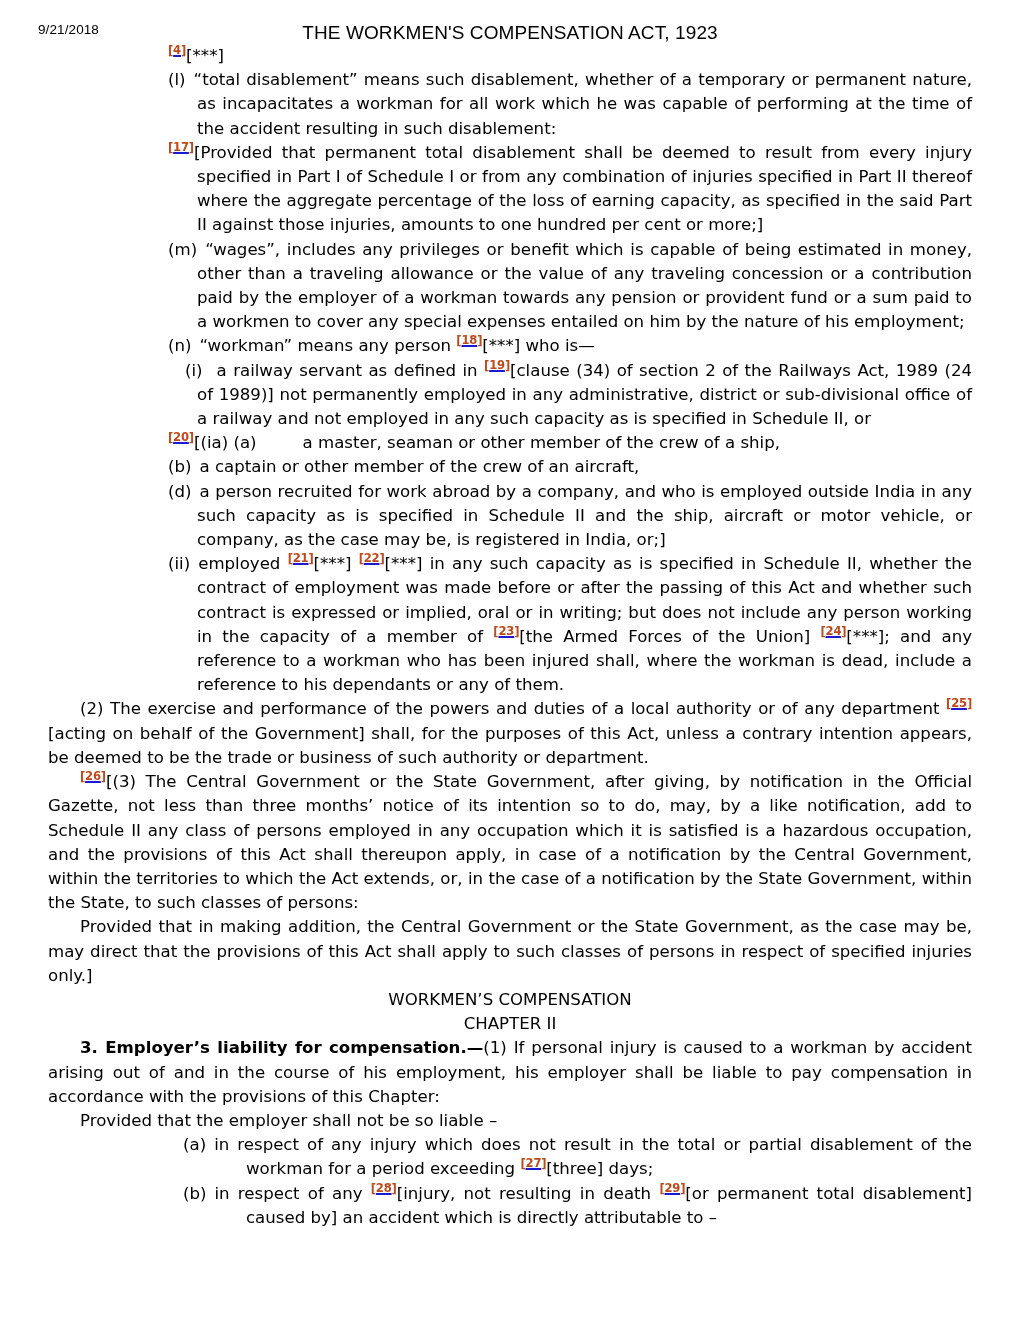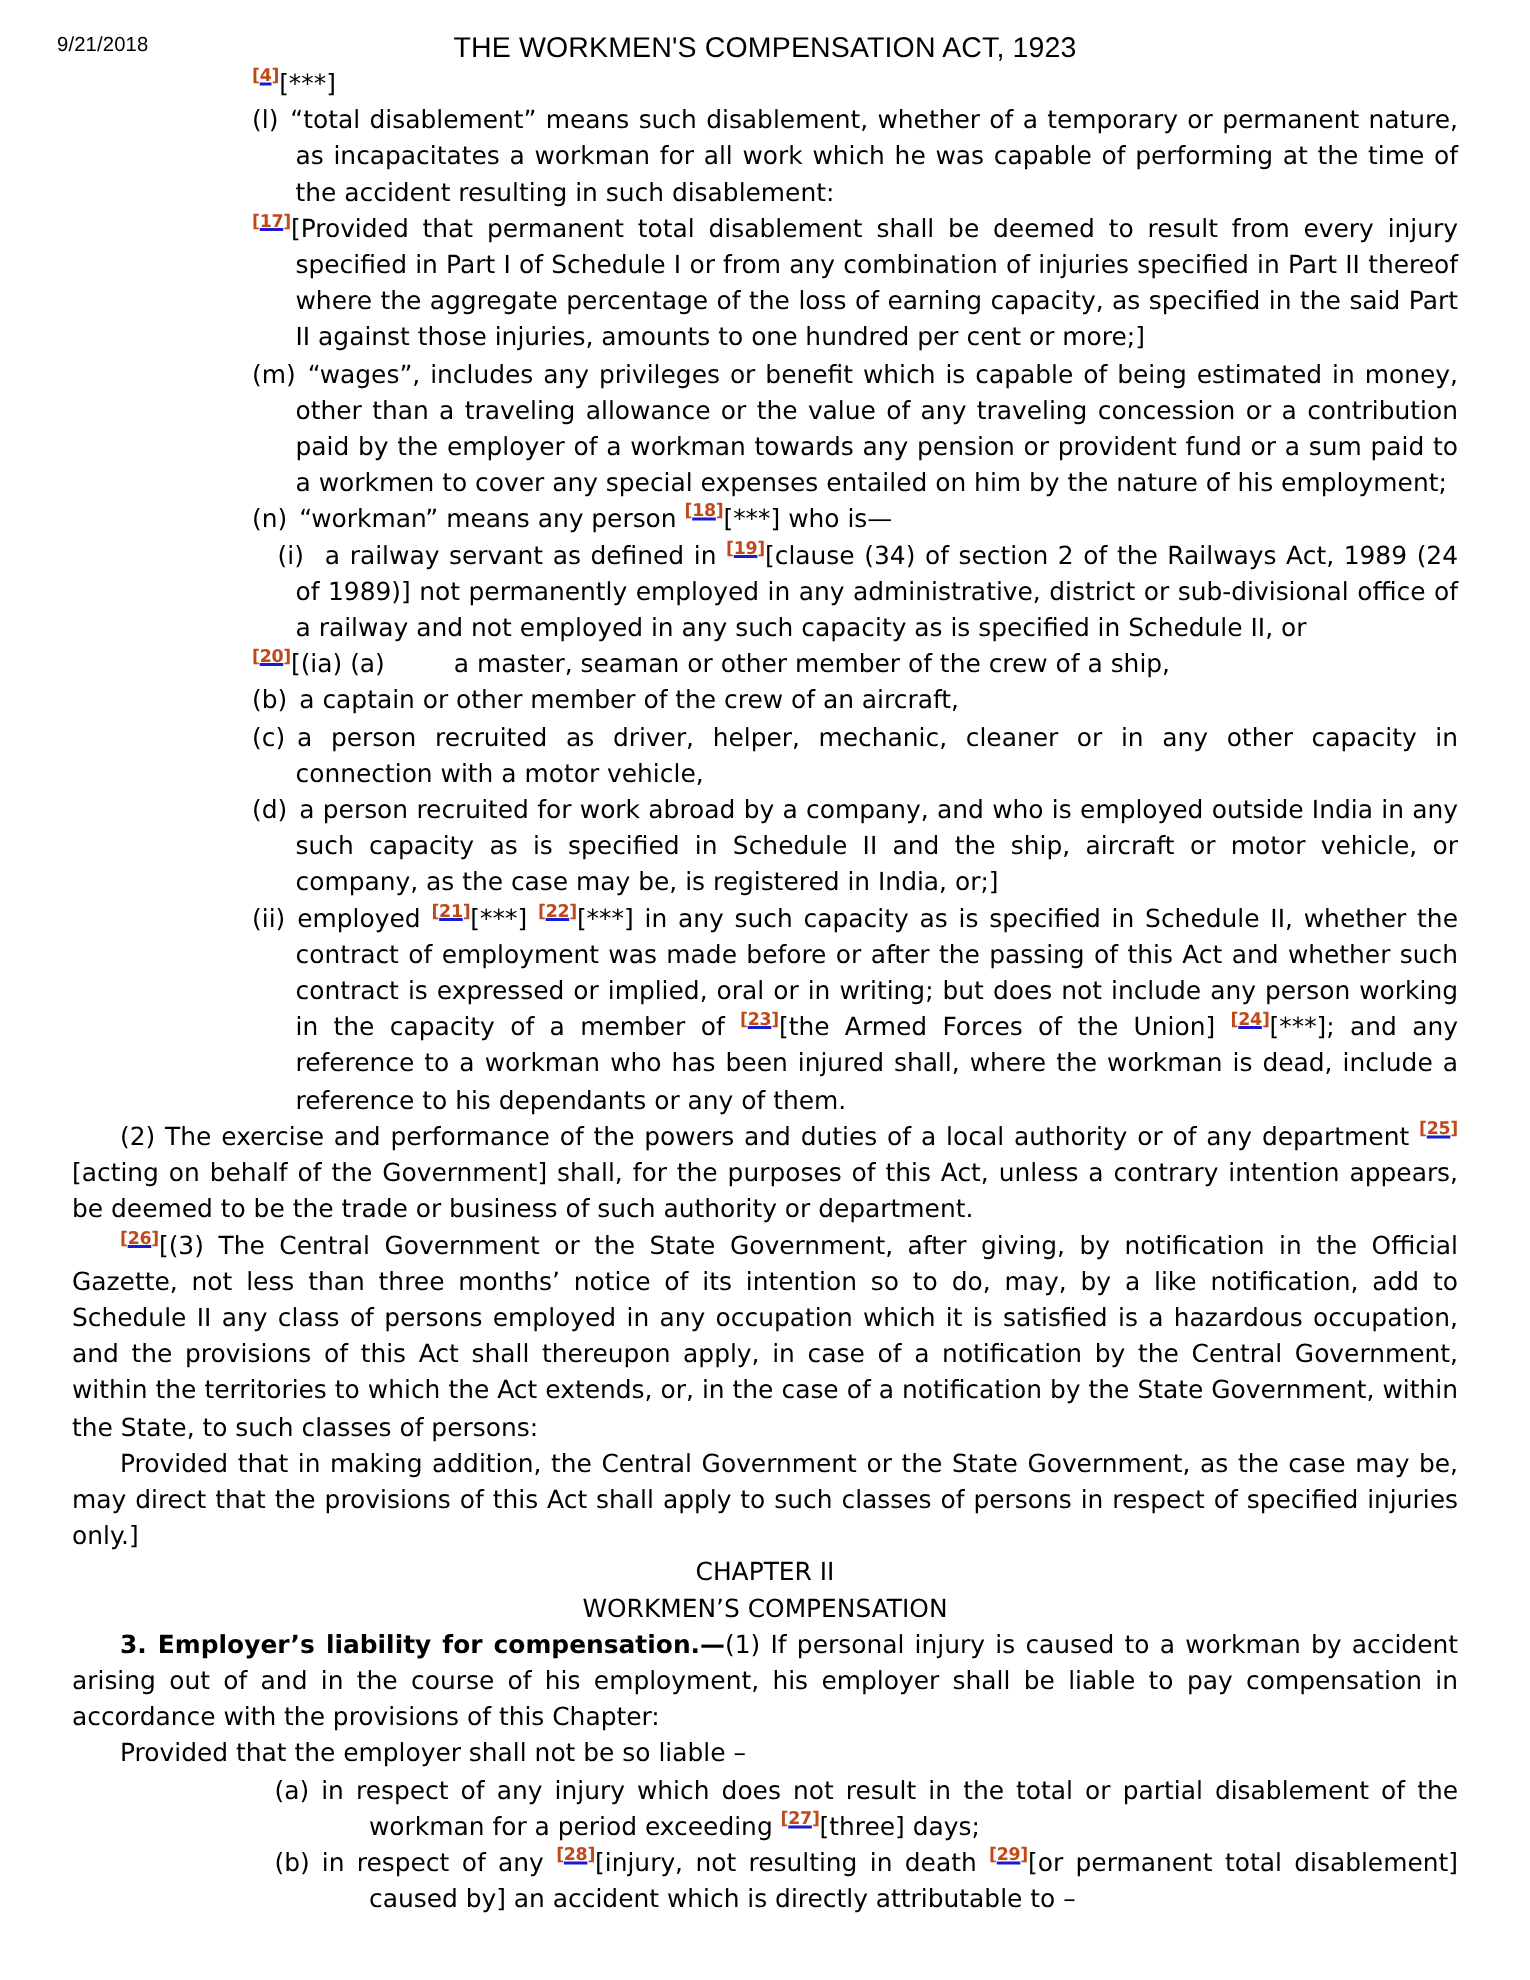--- a/index.html
+++ b/index.html
@@ -152,34 +152,33 @@
   <p class="li"><span>(m)</span><span class="gap-sm"></span><span>“wages”, includes any privileges or benefit which is capable of being estimated in money, other than a traveling allowance or the value of any traveling concession or a contribution paid by the employer of a workman towards any pension or provident fund or a sum paid to a workmen to cover any special expenses entailed on him by the nature of his employment;</span></p>
 
   <p class="li nojust"><span>(n)</span><span class="gap-sm"></span><span>“workman” means any person </span><span class="fn">[<span class="num">18</span>]</span><span>[***] who is—</span></p>
 
   <p class="li-roman"><span>(i)</span><span class="gap-mid"></span><span>a railway servant as defined in </span><span class="fn">[<span class="num">19</span>]</span><span>[clause (34) of section 2 of the Railways Act, 1989 (24 of 1989)] not permanently employed in any administrative, district or sub-divisional office of a railway and not employed in any such capacity as is specified in Schedule II, or</span></p>
 
   <p class="li-note nojust"><span class="fn">[<span class="num">20</span>]</span><span>[(ia) (a)</span><span class="gap-wide"></span><span>a master, seaman or other member of the crew of a ship,</span></p>
 
   <p class="li nojust"><span>(b)</span><span class="gap-sm"></span><span>a captain or other member of the crew of an aircraft,</span></p>
 
-  <p class="li"><span>(c)</span><span class="gap-sm"></span><span>a person recruited as driver, helper, mechanic, cleaner or in any other capacity in connection with a motor vehicle,</span></p>
 
   <p class="li"><span>(d)</span><span class="gap-sm"></span><span>a person recruited for work abroad by a company, and who is employed outside India in any such capacity as is specified in Schedule II and the ship, aircraft or motor vehicle, or company, as the case may be, is registered in India, or;]</span></p>
 
   <p class="li"><span>(ii)</span><span class="gap-sm"></span><span>employed </span><span class="fn">[<span class="num">21</span>]</span><span>[***] </span><span class="fn">[<span class="num">22</span>]</span><span>[***] in any such capacity as is specified in Schedule II, whether the contract of employment was made before or after the passing of this Act and whether such contract is expressed or implied, oral or in writing; but does not include any person working in the capacity of a member of </span><span class="fn">[<span class="num">23</span>]</span><span>[the Armed Forces of the Union] </span><span class="fn">[<span class="num">24</span>]</span><span>[***]; and any reference to a workman who has been injured shall, where the workman is dead, include a reference to his dependants or any of them.</span></p>
 
   <p class="flush ind-first"><span>(2) The exercise and performance of the powers and duties of a local authority or of any department </span><span class="fn">[<span class="num">25</span>]</span><span>[acting on behalf of the Government] shall, for the purposes of this Act, unless a contrary intention appears, be deemed to be the trade or business of such authority or department.</span></p>
 
   <p class="flush ind-first"><span class="fn">[<span class="num">26</span>]</span><span>[(3) The Central Government or the State Government, after giving, by notification in the Official Gazette, not less than three months’ notice of its intention so to do, may, by a like notification, add to Schedule II any class of persons employed in any occupation which it is satisfied is a hazardous occupation, and the provisions of this Act shall thereupon apply, in case of a notification by the Central Government, within the territories to which the Act extends, or, in the case of a notification by the State Government, within the State, to such classes of persons:</span></p>
 
   <p class="flush ind-first">Provided that in making addition, the Central Government or the State Government, as the case may be, may direct that the provisions of this Act shall apply to such classes of persons in respect of specified injuries only.]</p>
 
+  <p class="flush center">WORKMEN’S COMPENSATION</p>
   <p class="flush center">CHAPTER II</p>
-  <p class="flush center">WORKMEN’S COMPENSATION</p>
 
   <p class="flush ind-first"><span class="bold">3. Employer’s liability for compensation.</span><span class="bold">—</span><span>(1) If personal injury is caused to a workman by accident arising out of and in the course of his employment, his employer shall be liable to pay compensation in accordance with the provisions of this Chapter:</span></p>
 
   <p class="flush ind-first nojust">Provided that the employer shall not be so liable –</p>
 
   <p class="li-roman2"><span>(a)</span><span class="gap-sm"></span><span>in respect of any injury which does not result in the total or partial disablement of the workman for a period exceeding </span><span class="fn">[<span class="num">27</span>]</span><span>[three] days;</span></p>
 
   <p class="li-roman2"><span>(b)</span><span class="gap-sm"></span><span>in respect of any </span><span class="fn">[<span class="num">28</span>]</span><span>[injury, not resulting in death </span><span class="fn">[<span class="num">29</span>]</span><span>[or permanent total disablement] caused by] an accident which is directly attributable to –</span></p>
 
 </div>

